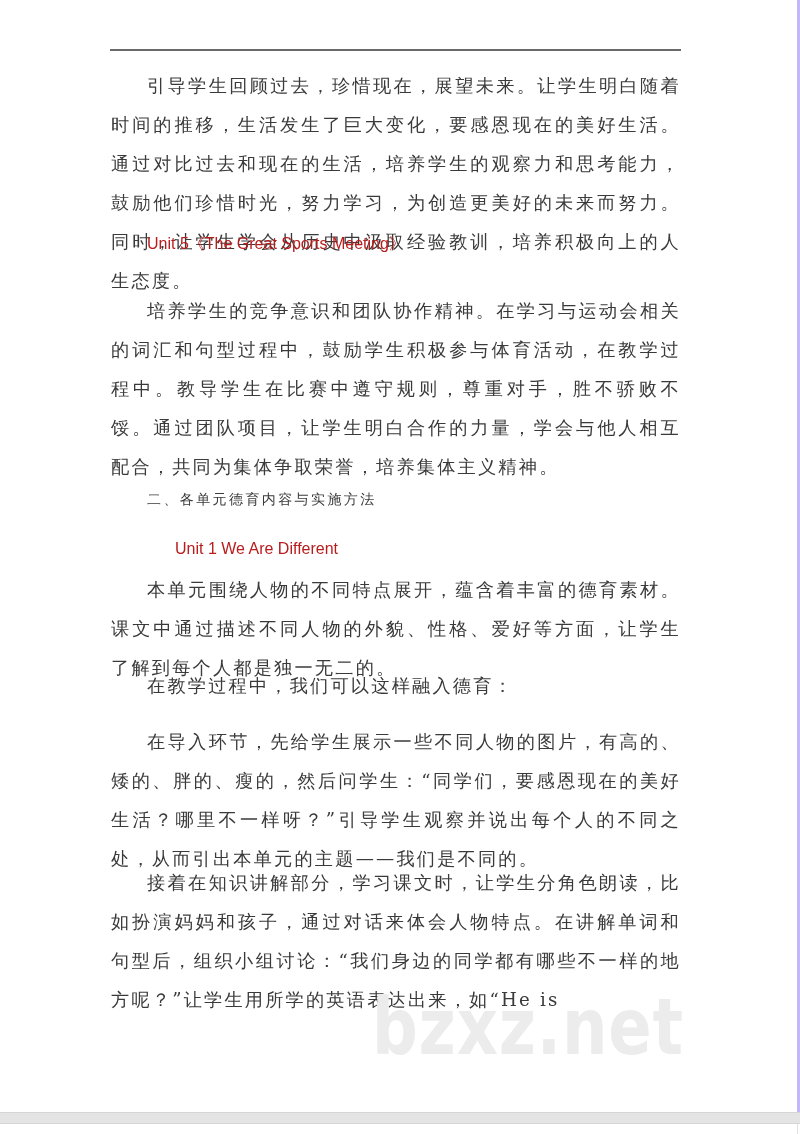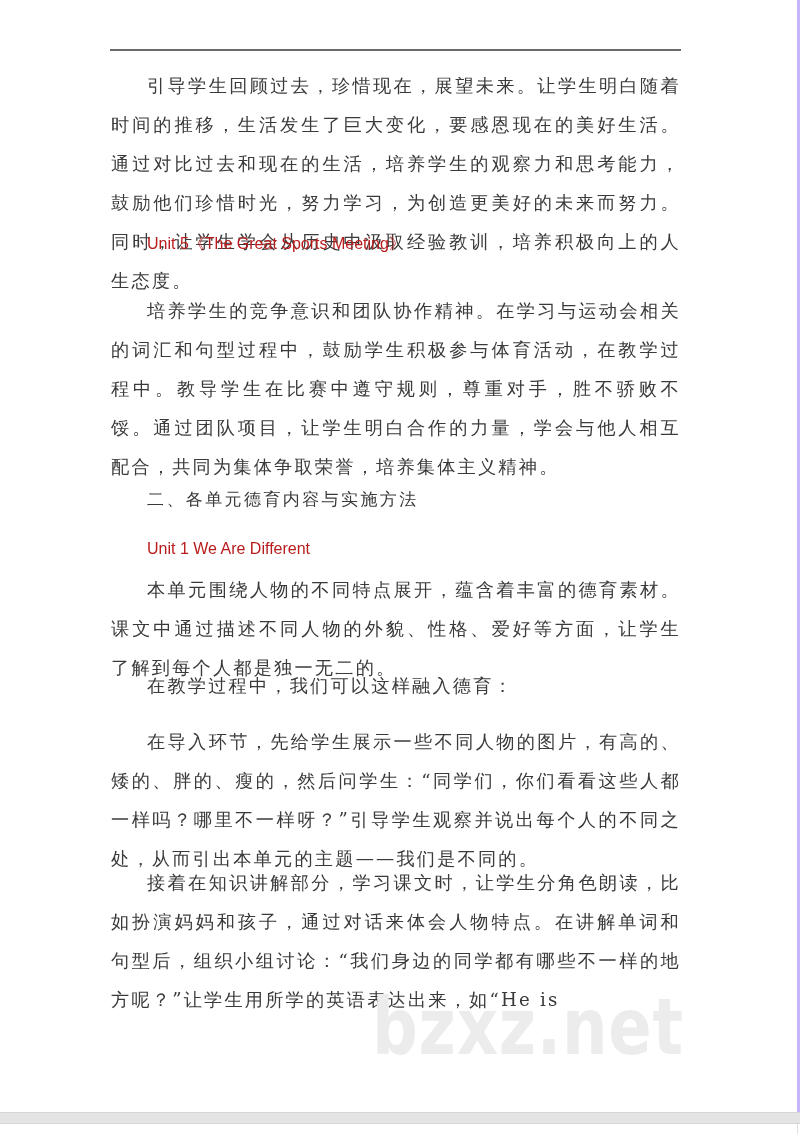--- a/index.html
+++ b/index.html
@@ -50,21 +50,21 @@
       left: 147px;
       font-family: "Liberation Sans", "DejaVu Sans", sans-serif;
       font-size: 16px;
       color: #b91c1c;
       margin: 0;
       line-height: 24px;
     }
     .section-title {
       position: absolute;
       left: 147px;
-      font-size: 17px;
+      font-size: 14px;
       letter-spacing: 2.4px;
       color: #3a3a3a;
       margin: 0;
       line-height: 24px;
     }
     .watermark {
       position: absolute;
       left: 372px;
       top: 988px;
       font-family: "DejaVu Sans", "Liberation Sans", sans-serif;
@@ -104,27 +104,27 @@
   <div class="header-rule"></div>
 
   <p class="para indent" style="top:66px;">引导学生回顾过去，珍惜现在，展望未来。让学生明白随着时间的推移，生活发生了巨大变化，要感恩现在的美好生活。通过对比过去和现在的生活，培养学生的观察力和思考能力，鼓励他们珍惜时光，努力学习，为创造更美好的未来而努力。同时，让学生学会从历史中汲取经验教训，培养积极向上的人生态度。</p>
 
   <p class="heading" style="top:232px;">Unit 5《The Great Sports Meeting》</p>
 
   <p class="para indent" style="top:291px;">培养学生的竞争意识和团队协作精神。在学习与运动会相关的词汇和句型过程中，鼓励学生积极参与体育活动，在教学过程中。教导学生在比赛中遵守规则，尊重对手，胜不骄败不馁。通过团队项目，让学生明白合作的力量，学会与他人相互配合，共同为集体争取荣誉，培养集体主义精神。</p>
 
   <p class="section-title" style="top:487px;">二、各单元德育内容与实施方法</p>
 
-  <p class="heading" style="top:537px;">Unit 1 We Are Different</p>
+  <p class="heading" style="top:537px;margin-left:28px;">Unit 1 We Are Different</p>
 
   <p class="para indent" style="top:666px;">在教学过程中，我们可以这样融入德育：</p>
 
   <p class="para indent" style="top:570px;">本单元围绕人物的不同特点展开，蕴含着丰富的德育素材。课文中通过描述不同人物的外貌、性格、爱好等方面，让学生了解到每个人都是独一无二的。</p>
 
-  <p class="para indent" style="top:722px;">在导入环节，先给学生展示一些不同人物的图片，有高的、矮的、胖的、瘦的，然后问学生：“同学们，你们看看这些人都一样吗？哪里不一样呀？”引导学生观察并说出每个人的不同之处，从而引出本单元的主题——我们是不同的。</p>
+  <p class="para indent" style="top:722px;">在导入环节，先给学生展示一些不同人物的图片，有高的、矮的、胖的、瘦的，然后问学生：“同学们，要感恩现在的美好生活？哪里不一样呀？”引导学生观察并说出每个人的不同之处，从而引出本单元的主题——我们是不同的。</p>
 
   <p class="para indent" style="top:863px;">接着在知识讲解部分，学习课文时，让学生分角色朗读，比如扮演妈妈和孩子，通过对话来体会人物特点。在讲解单词和句型后，组织小组讨论：“我们身边的同学都有哪些不一样的地方呢？”让学生用所学的英语表达出来，如“He is</p>
 
   <div class="watermark">bzxz.net</div>
 </div>
 
 <div class="page-gap"></div>
 <div class="next-page"></div>
 
 </body></html>

